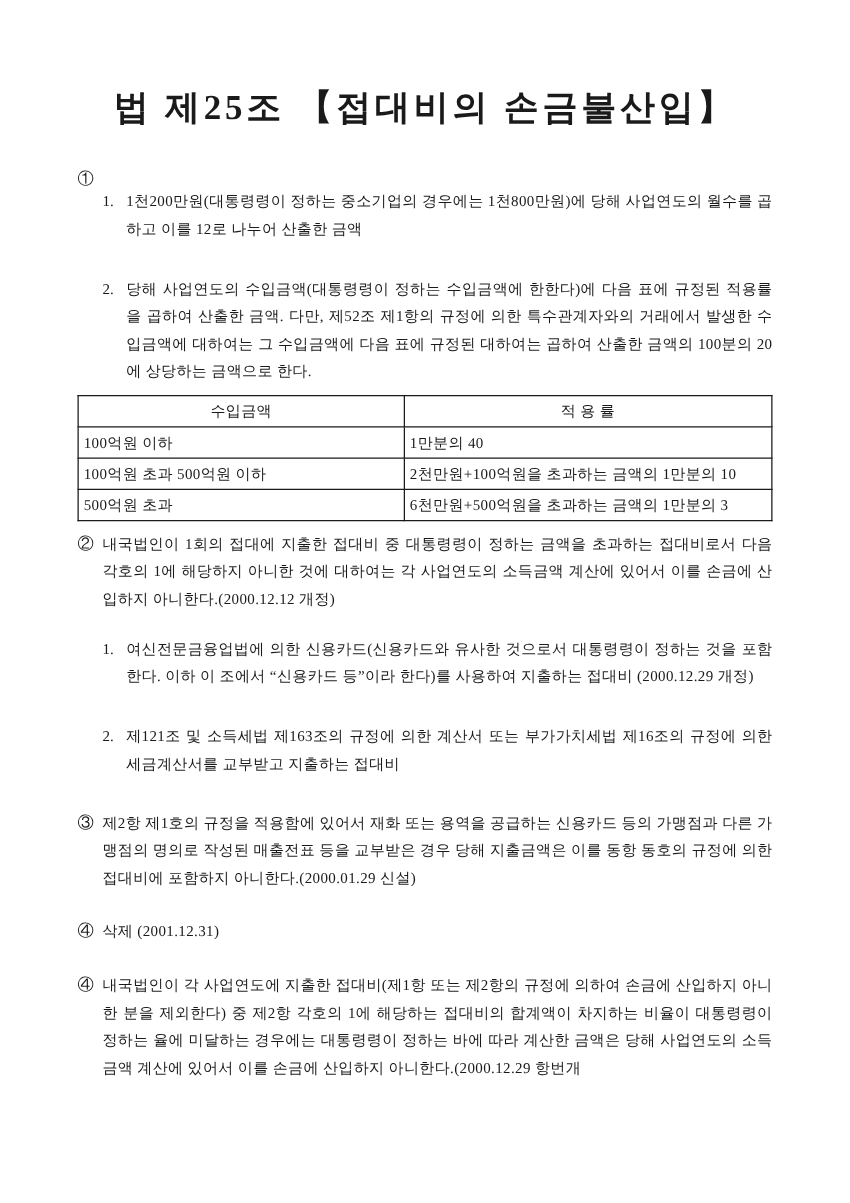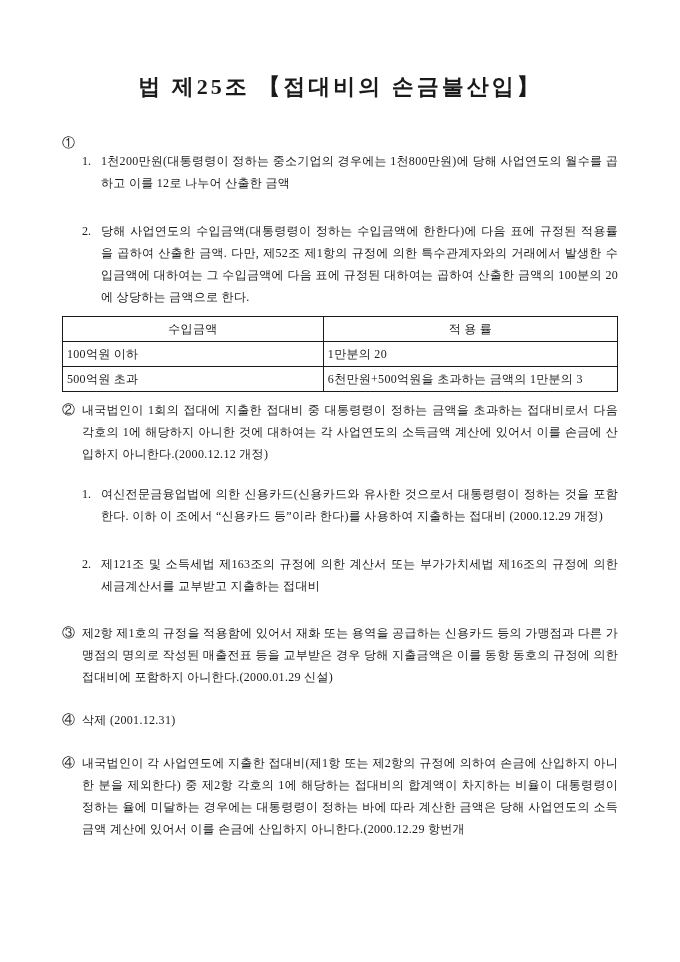--- a/index.html
+++ b/index.html
@@ -10,21 +10,21 @@
     box-sizing: border-box;
     padding: 74px 62px 0 62px;
     background: #ffffff;
     color: #1a1a1a;
     font-family: "Liberation Serif", "DejaVu Serif", serif;
     overflow: hidden;
   }
   .doc-title {
     margin: 0 0 32px 0;
     text-align: center;
-    font-size: 22px;
+    font-size: 28px;
     font-weight: bold;
     letter-spacing: 3px;
     line-height: 26px;
   }
   .clause {
     display: flex;
     font-size: 12px;
     line-height: 22px;
   }
   .clause-marker {
@@ -96,21 +96,25 @@
     </colgroup>
     <thead>
       <tr>
         <th>수입금액</th>
         <th>적 용 률</th>
       </tr>
     </thead>
     <tbody>
       <tr>
         <td>100억원 이하</td>
-        <td>1만분의 20</td>
+        <td>1만분의 40</td>
+      </tr>
+      <tr>
+        <td>100억원 초과 500억원 이하</td>
+        <td>2천만원+100억원을 초과하는 금액의 1만분의 10</td>
       </tr>
       <tr>
         <td>500억원 초과</td>
         <td>6천만원+500억원을 초과하는 금액의 1만분의 3</td>
       </tr>
     </tbody>
   </table>
 
   <div class="clause sec-after-table">
     <span class="clause-marker">②</span>

